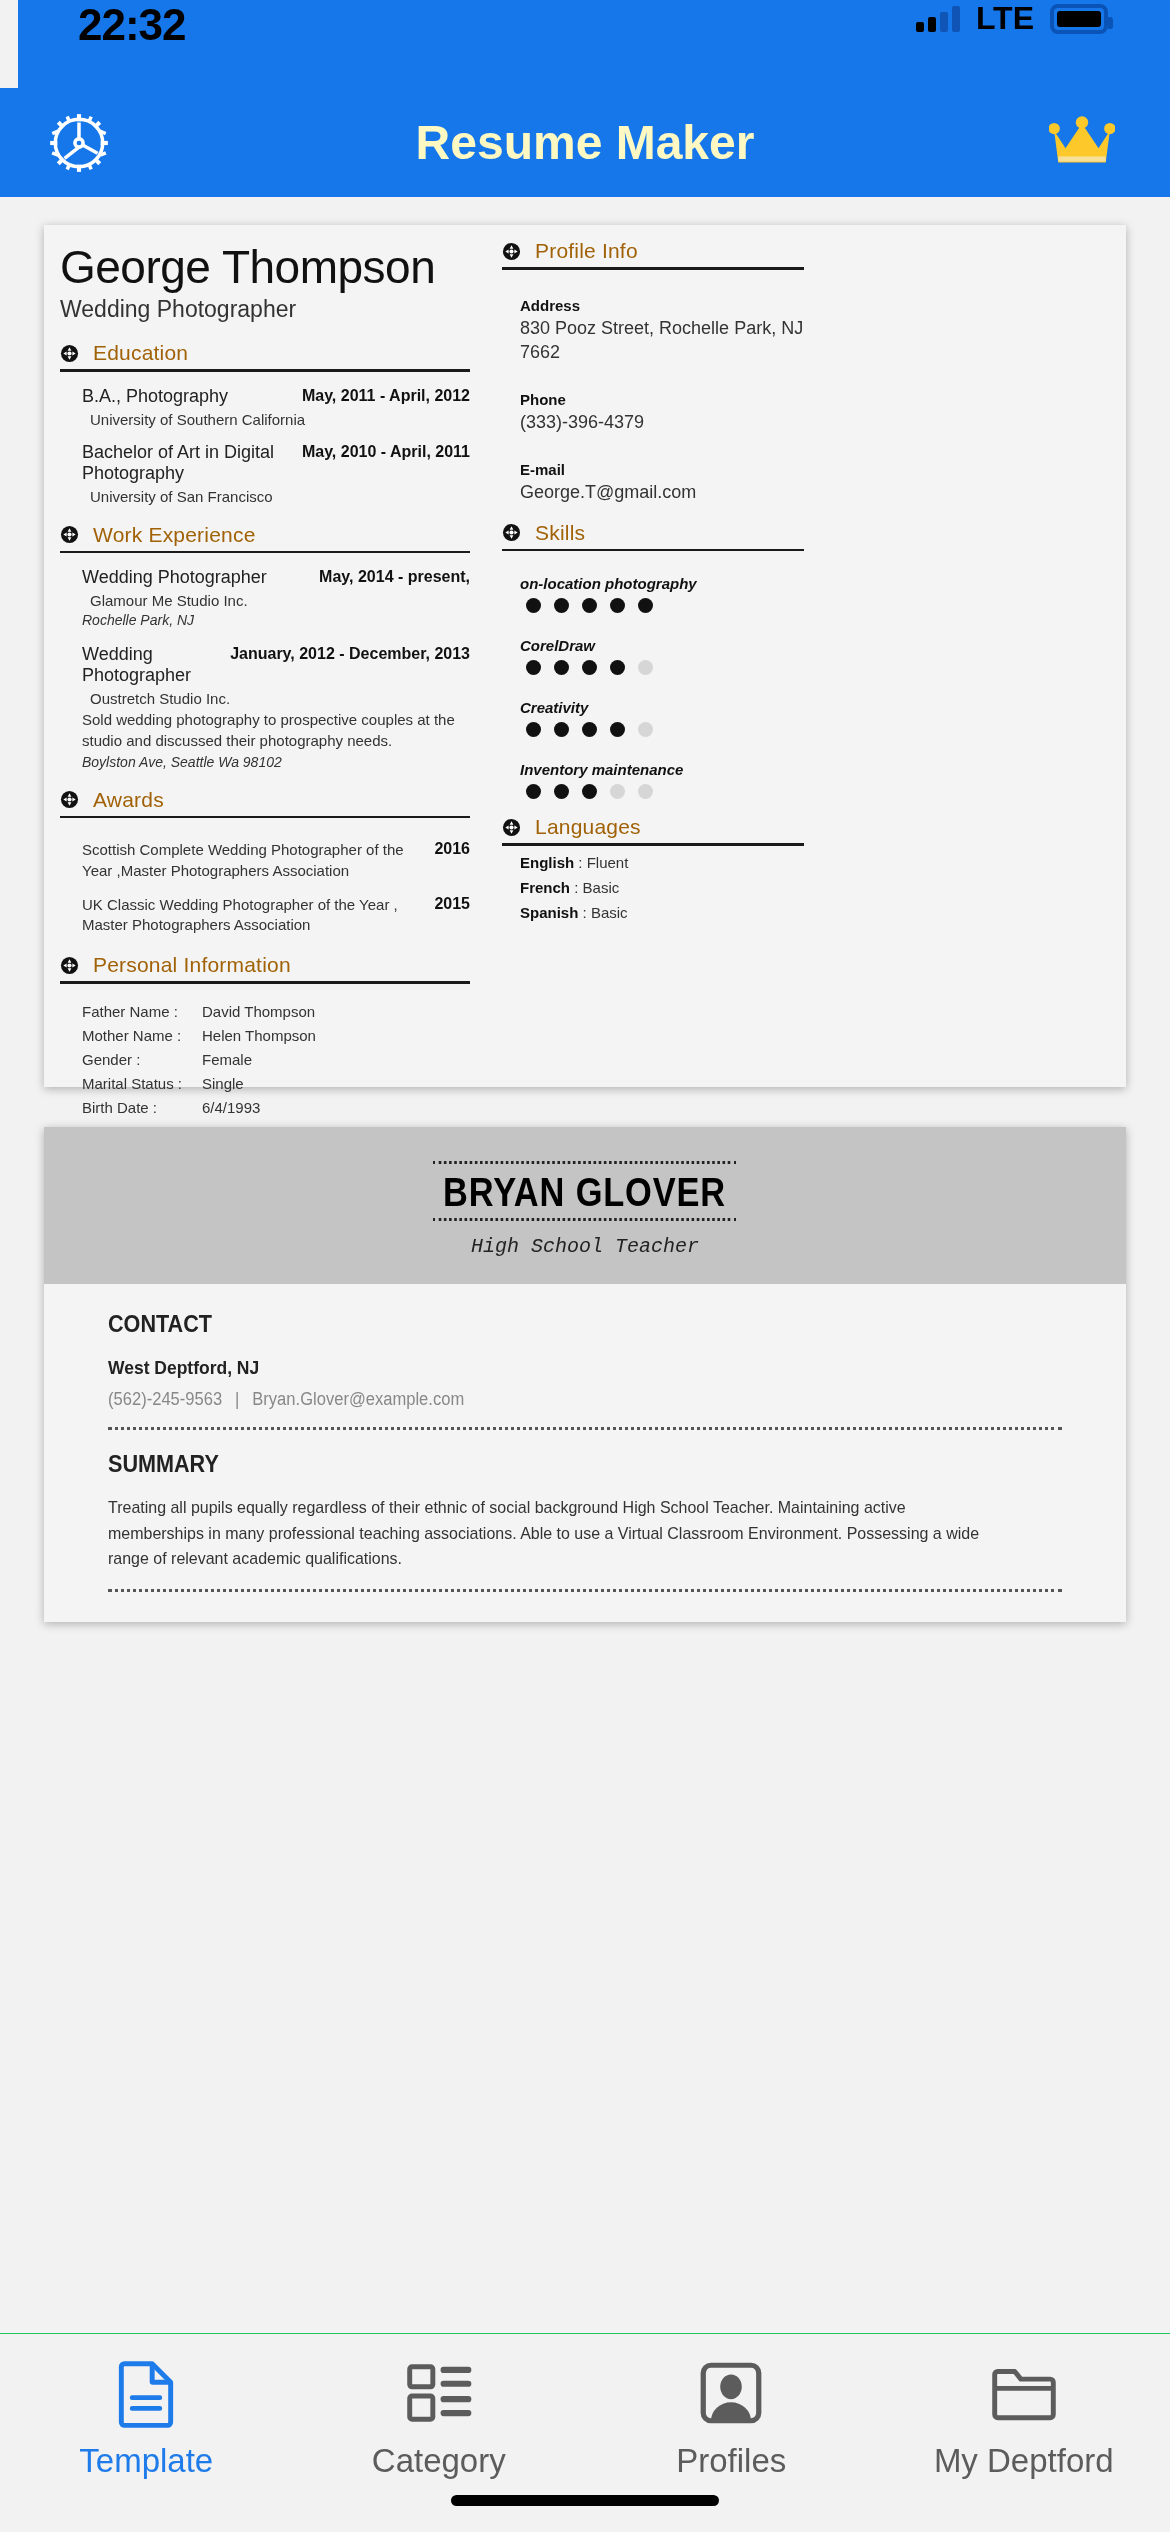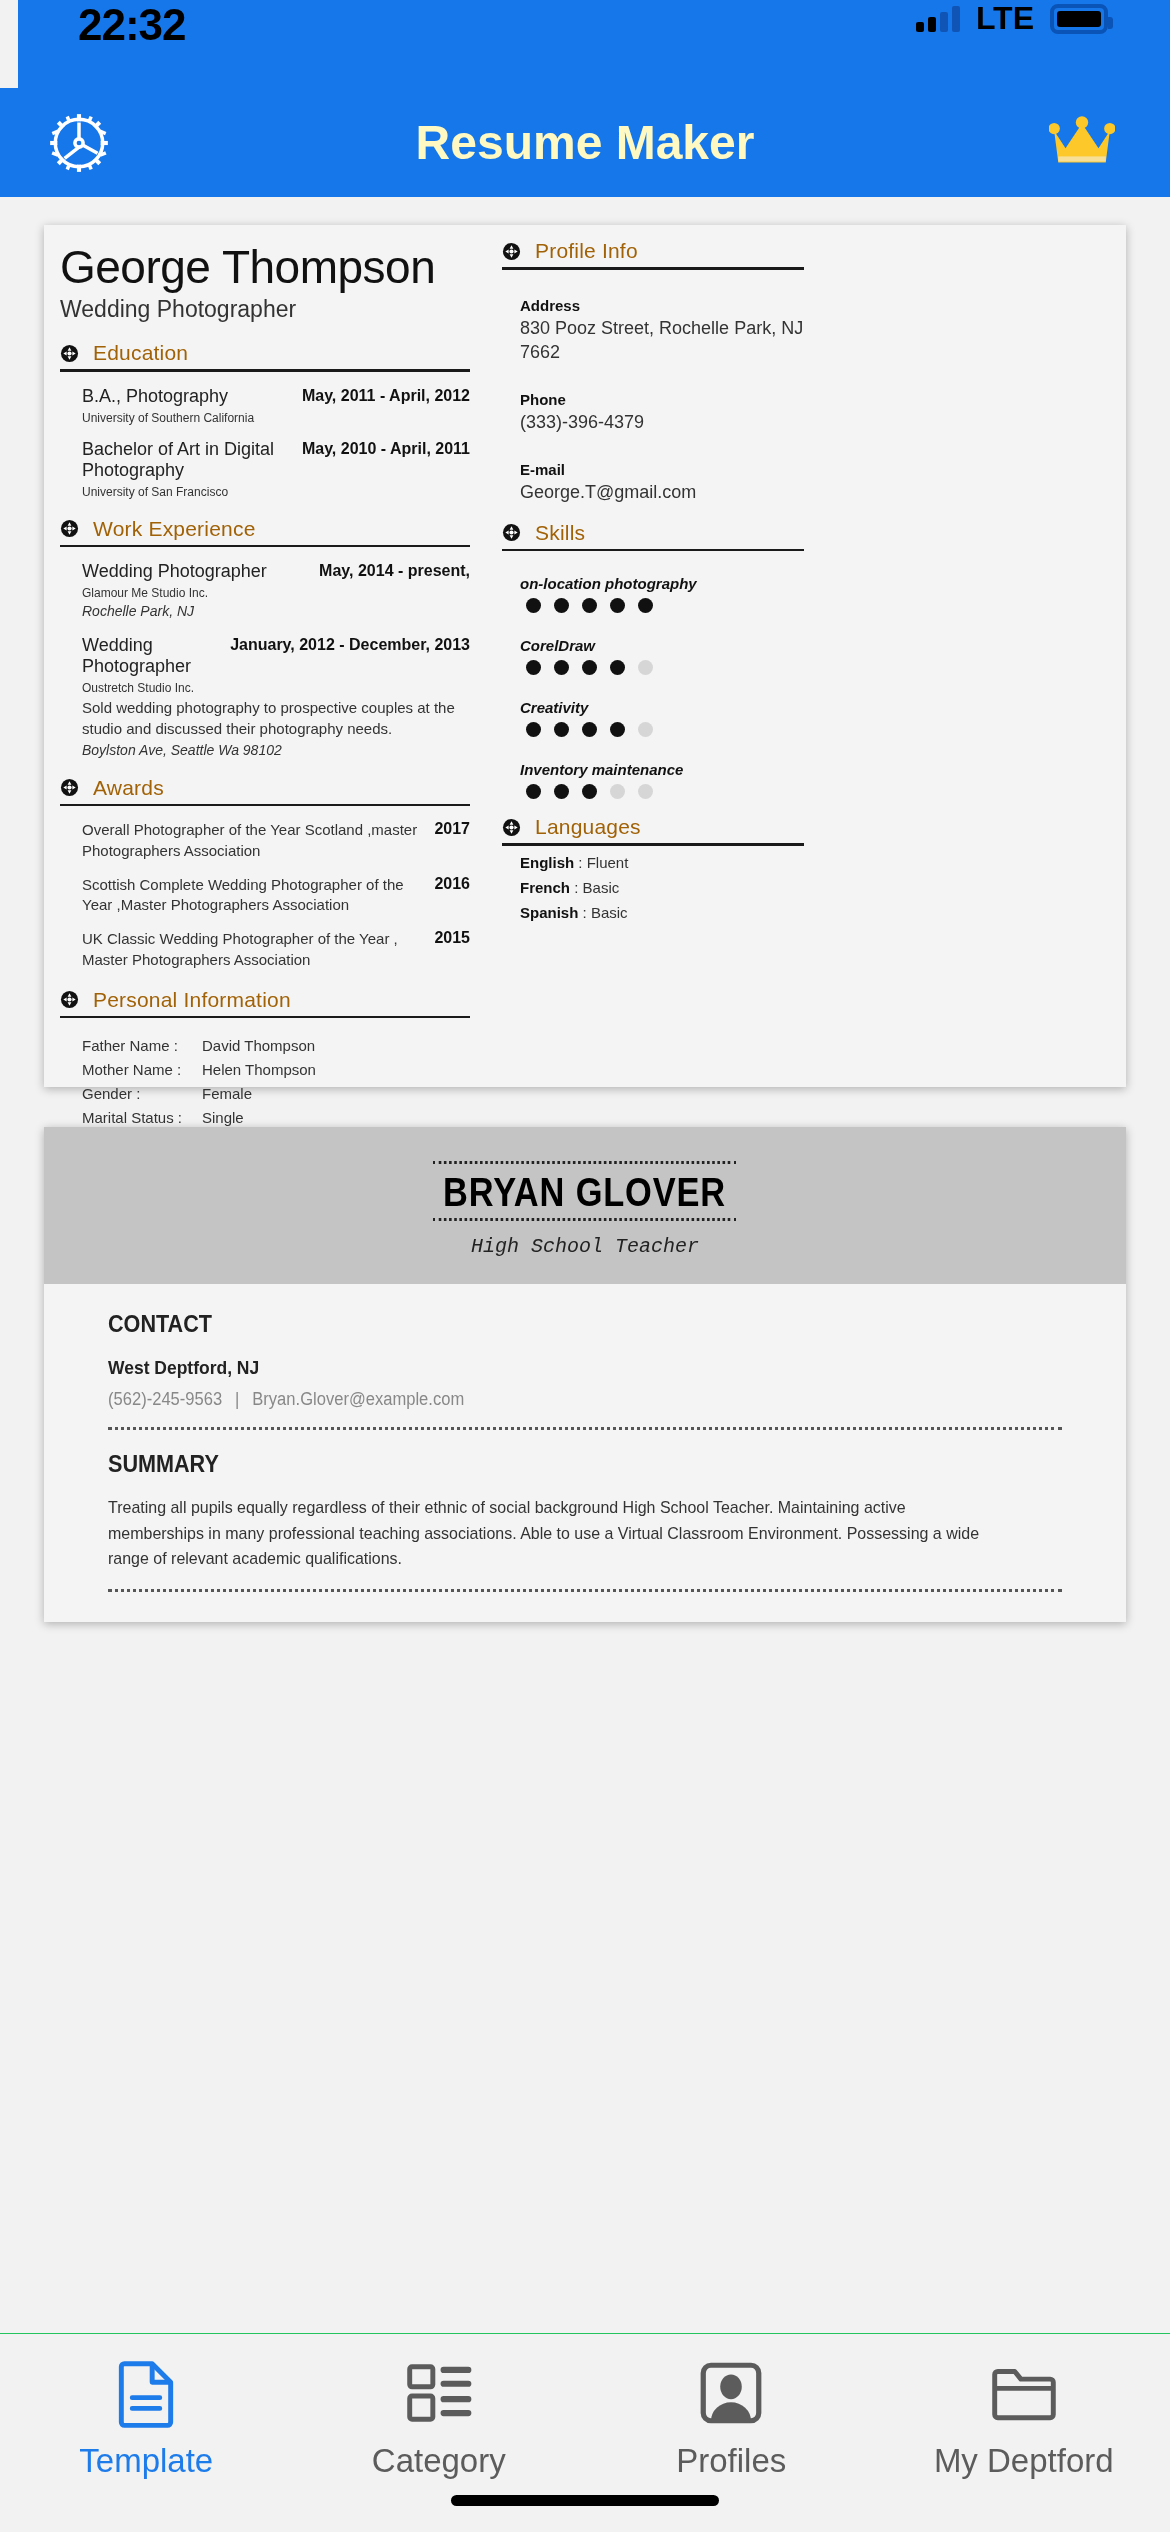--- a/index.html
+++ b/index.html
@@ -71,21 +71,21 @@
   .sec { margin-top:18px; }
   .sec-head { display:flex; align-items:center; gap:14px; padding-bottom:4px; }
   .plus-icon { width:19px; height:19px; flex:0 0 auto; }
   .sec-title { font-size:21px; font-weight:normal; color:#a16207; letter-spacing:0.2px; }
   .rule { height:2.5px; background:#1a1a1a; margin-bottom:8px; }
 
   .row { display:flex; justify-content:space-between; align-items:flex-start; gap:10px; }
   .entry { padding:6px 0 0 22px; }
   .entry-title { font-size:18px; color:#222; }
   .entry-date { font-size:16px; font-weight:bold; color:#111; white-space:nowrap; padding-top:1px; }
-  .entry-sub { font-size:12px; color:#333; margin-top:4px; }
+  .entry-sub { font-size:15px; color:#333; margin-top:4px;margin-left:8px; }
   .entry-loc { font-size:14px; color:#333; font-style:italic; margin-top:3px; }
   .entry-desc { font-size:15px; color:#333; margin-top:3px; line-height:1.35; }
 
   .award { display:flex; justify-content:space-between; gap:6px; padding:6px 0 0 22px; }
   .award-txt { font-size:15px; color:#333; line-height:1.35; }
   .award-year { font-size:16px; font-weight:bold; color:#111; }
 
   .pinfo { padding:8px 0 0 22px; }
   .pinfo-row { display:flex; font-size:15px; color:#333; line-height:1.6; }
   .pinfo-label { width:120px; }
@@ -266,24 +266,20 @@
           <div class="sec">
             <div class="sec-head">
               <svg class="plus-icon" viewBox="0 0 20 20">
                 <circle cx="10" cy="10" r="9" fill="#111"></circle>
                 <path d="M10 3.5 L12 7 H8 Z M10 16.5 L8 13 H12 Z M3.5 10 L7 8 V12 Z M16.5 10 L13 12 V8 Z" fill="#fff"></path>
                 <circle cx="10" cy="10" r="2.2" fill="#fff"></circle>
               </svg>
               <div class="sec-title">Awards</div>
             </div>
             <div class="rule"></div>
-            <div class="award">
-              <div class="award-txt">Overall Photographer of the Year Scotland ,master Photographers Association</div>
-              <div class="award-year">2017</div>
-            </div>
             <div class="award" style="padding-top:14px">
               <div class="award-txt">Scottish Complete Wedding Photographer of the Year ,Master Photographers Association</div>
               <div class="award-year">2016</div>
             </div>
             <div class="award" style="padding-top:14px">
               <div class="award-txt">UK Classic Wedding Photographer of the Year , Master Photographers Association</div>
               <div class="award-year">2015</div>
             </div>
           </div>
 

